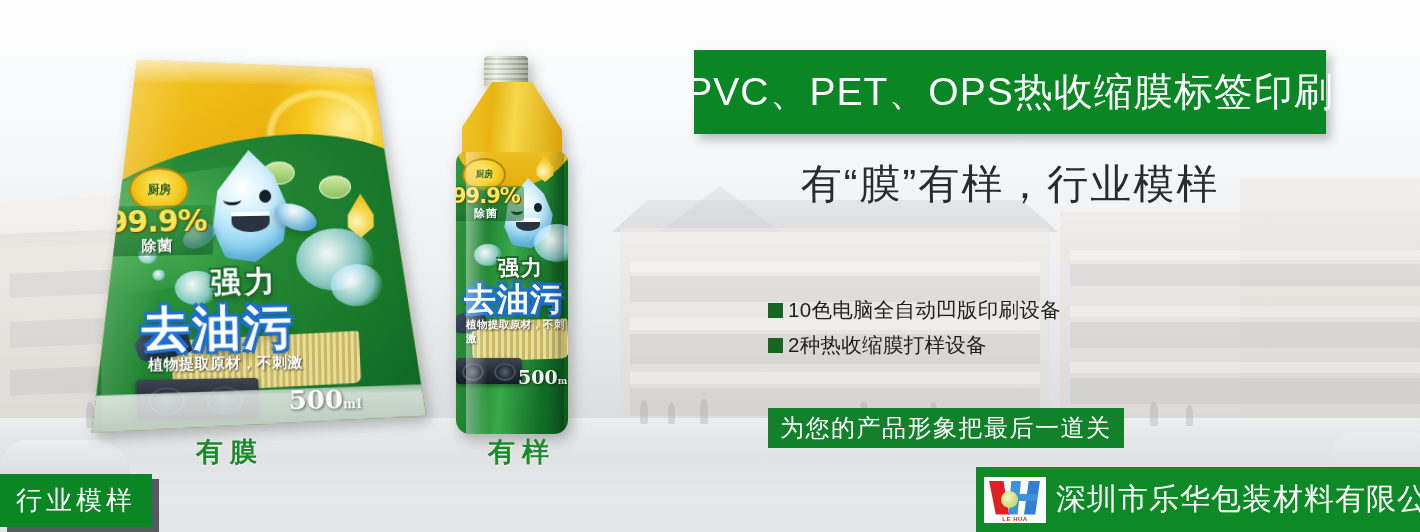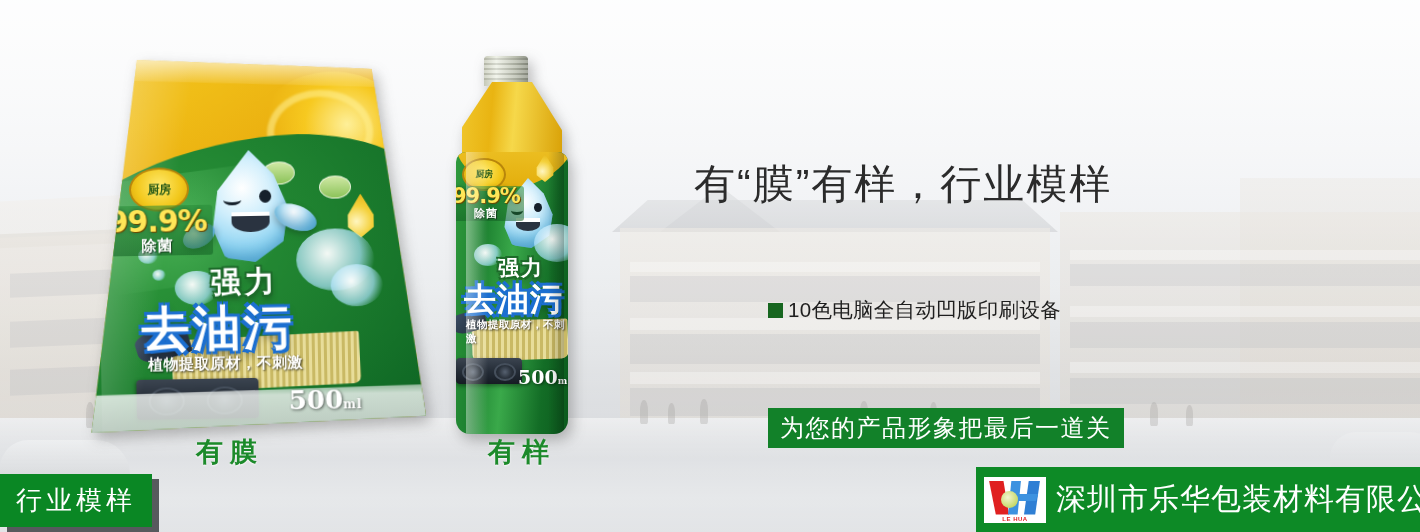--- a/index.html
+++ b/index.html
@@ -282,21 +282,21 @@
     position:absolute;left:694px;top:50px;width:632px;height:84px;
     background:#0a8724;
     box-shadow:5px 6px 9px rgba(90,95,100,.38);
     display:flex;align-items:center;justify-content:center;
   }
   .hdr-txt{
     color:#ffffff;font-size:39px;font-weight:400;letter-spacing:1px;white-space:nowrap;
   }
   .sub{
     position:absolute;left:694px;top:157px;width:632px;
-    text-align:left;color:#2b2b2b;font-size:41px;font-weight:400;letter-spacing:2px;
+    text-align:center;color:#2b2b2b;font-size:41px;font-weight:400;letter-spacing:2px;
   }
   .tagbar{
     position:absolute;left:768px;top:240px;height:38px;
     background:#128129;display:flex;align-items:center;padding:0 14px;
   }
   .tagbar-txt{color:#fff;font-size:23px;letter-spacing:7px;white-space:nowrap;}
   .bullets{position:absolute;left:768px;top:296px;width:420px;}
   .bullet{display:flex;align-items:center;margin-bottom:7px;}
   .bullet-sq{
     width:15px;height:15px;background:#17661f;margin-right:5px;flex:none;
@@ -502,28 +502,35 @@
       </div>
 
       <div class="bot-shine"></div>
       <div class="bot-shine-r"></div>
     </div>
   </div>
 
   <div class="cap" style="left:196px;top:434px;">有膜</div>
   <div class="cap" style="left:488px;top:434px;">有样</div>
 
+  <div class="hdr">
+    <span class="hdr-txt">PVC、PET、OPS热收缩膜标签印刷</span>
+  </div>
 
   <div class="sub">有“膜”有样，行业模样</div>
 
 
   <div class="bullets">
     <div class="bullet">
       <span class="bullet-sq"></span>
       <span class="bullet-txt">10色电脑全自动凹版印刷设备</span>
+    </div>
+    <div class="bullet">
+      <span class="bullet-sq"></span>
+      <span class="bullet-txt">2种热收缩膜打样设备</span>
     </div>
   </div>
 
   <div class="footbar">
     <span class="footbar-txt">为您的产品形象把最后一道关</span>
   </div>
 
   <div class="fbadge">
     <span class="fbadge-txt">行业模样</span>
   </div>

